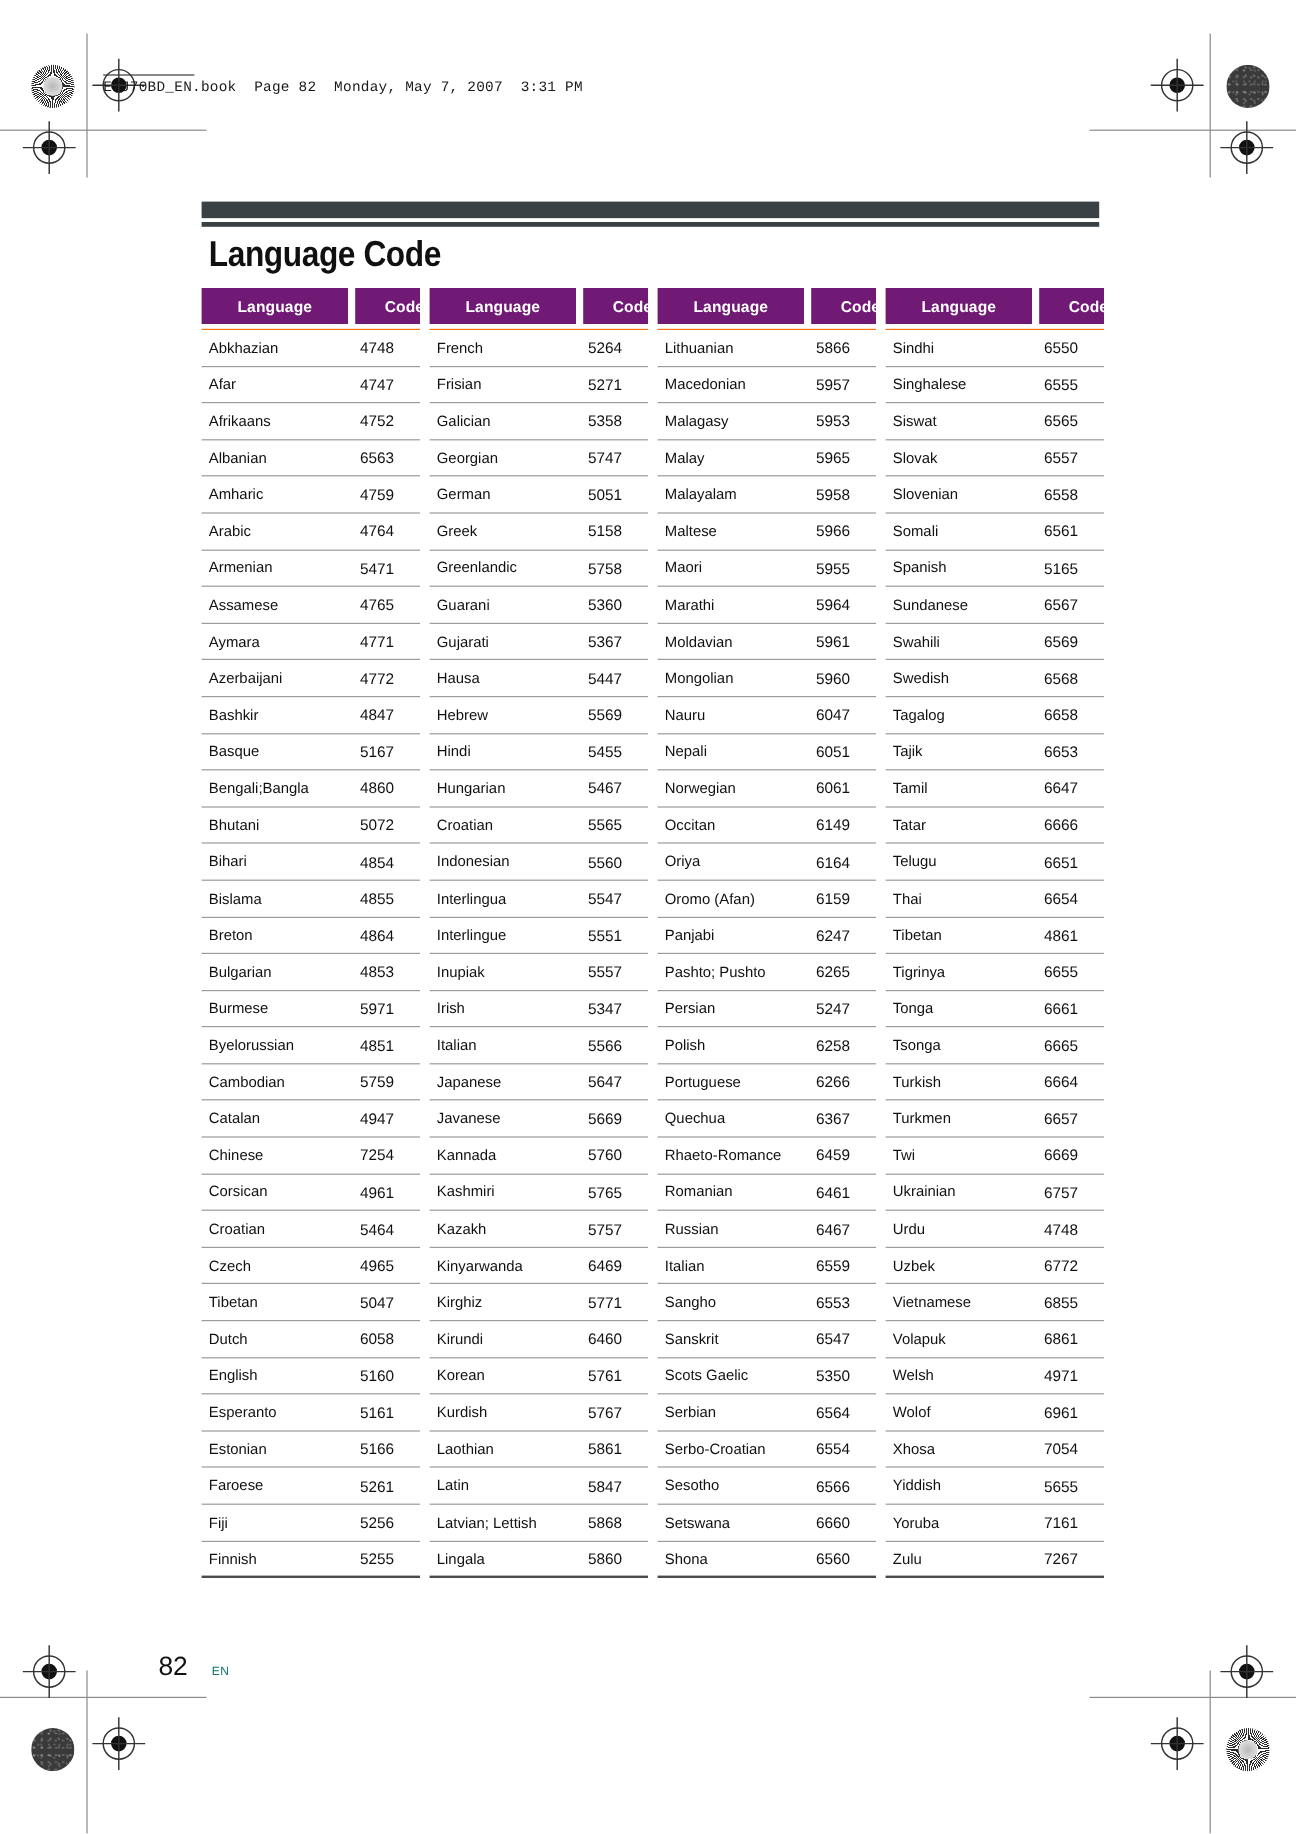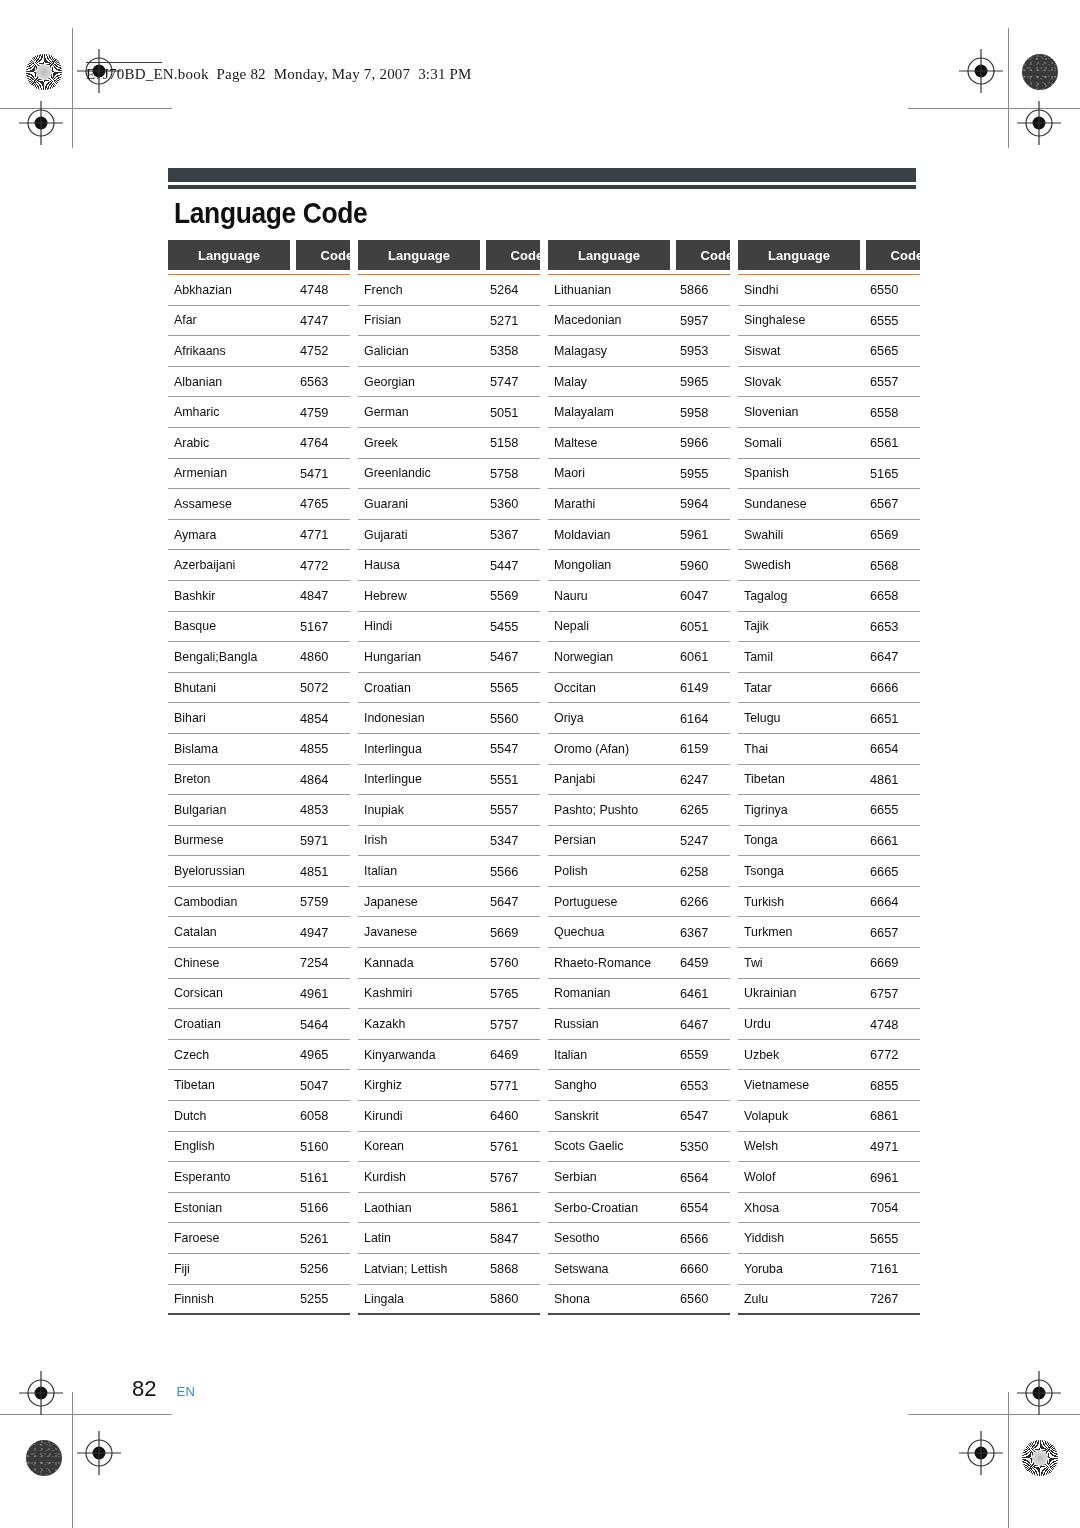--- a/index.html
+++ b/index.html
@@ -33,22 +33,22 @@
       radial-gradient(circle at 30% 30%, rgba(255,255,255,.22) 0 1px, transparent 1px),
       radial-gradient(circle at 65% 55%, rgba(255,255,255,.18) 0 1px, transparent 1px),
       radial-gradient(circle at 45% 75%, rgba(255,255,255,.20) 0 1px, transparent 1px),
       radial-gradient(circle at 75% 25%, rgba(255,255,255,.16) 0 1px, transparent 1px);
     background-size: 7px 7px, 9px 9px, 6px 6px, 11px 11px;
   }
 
   
   .page-slug {
     position:absolute; left:86px; top:66px;
-    font-family:Liberation Serif, serif;
-    font-size:15px; color:#1a1a1a; letter-spacing:.2px;
+    font-family:Liberation Mono, monospace;
+    font-size:12px; color:#1a1a1a; letter-spacing:.2px;
     white-space:pre;
   }
   .slug-rule {
     position:absolute; left:86px; top:62px; width:76px; height:1px; background:#3a3a3a;
   }
 
   
   .content { position:absolute; left:168px; top:168px; width:748px; }
 
   .title-band-top { height:14px; background:#3a4145; }
@@ -61,21 +61,21 @@
     font-size:30px; font-weight:bold; letter-spacing:-0.4px;
     color:#101010;
     transform:scaleX(0.88); transform-origin:left center;
   }
 
   .tables { display:flex; gap:8px; }
   .tbl-group { width:182px; }
 
   .thead { display:flex; gap:6px; margin-bottom:4px; }
   .th {
-    background:#404040; color:#ffffff;
+    background:#701a75; color:#ffffff;
     font-size:13px; font-weight:bold;
     display:flex; align-items:center; justify-content:center;
     height:30px; letter-spacing:.1px;
   }
   .th-lang { width:122px; }
   .th-code { width:54px;padding-left:28px; }
 
   .rows { border-top:1px solid #f97316; }
   .row {
     display:flex; gap:6px;
@@ -91,21 +91,21 @@
     font-size:12.8px; color:#111111; font-weight:500;
   }
   .rows .row:last-child { border-bottom:2px solid #4a4a4a; }
 
   
   .footer {
     position:absolute; left:132px; top:1376px;
     display:flex; align-items:baseline; gap:20px;
   }
   .footer .pg { font-size:22px; color:#111; }
-  .footer .lc { font-size:13px; color:#3b82f6; letter-spacing:.4px;text-align:right; }
+  .footer .lc { font-size:10px; color:#0f766e; letter-spacing:.4px;text-align:right; }
 </style>
 </head>
 <body>
 
 <div class="marks">
 
   <div class="trim-v" style="left:72px;  top:28px;  height:120px;"></div>
   <div class="trim-v" style="left:72px;  top:1392px;height:136px;"></div>
   <div class="trim-v" style="left:1008px;top:28px;  height:120px;"></div>
   <div class="trim-v" style="left:1008px;top:1392px;height:136px;"></div>

